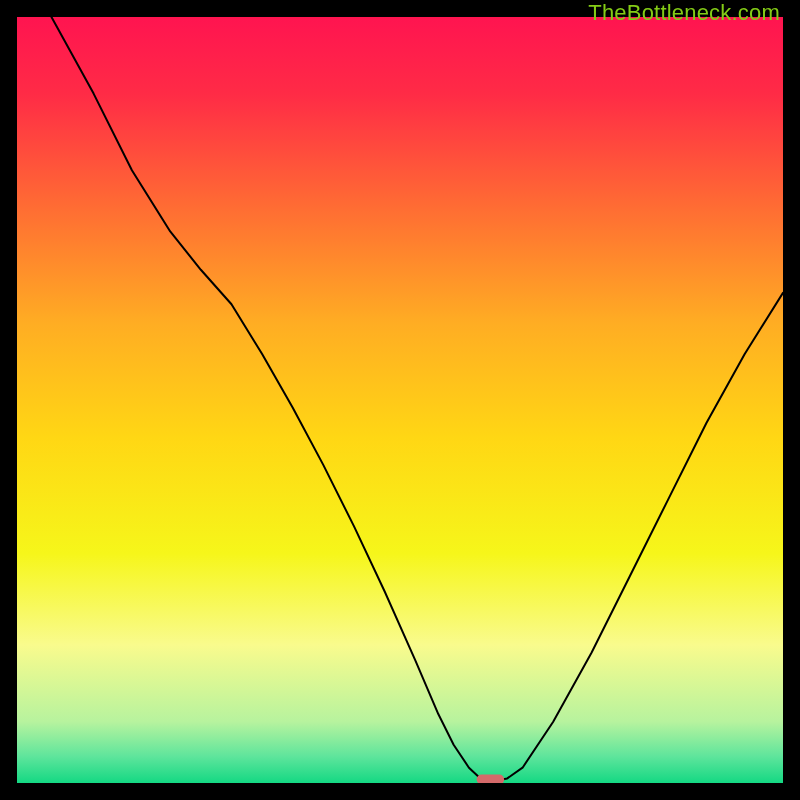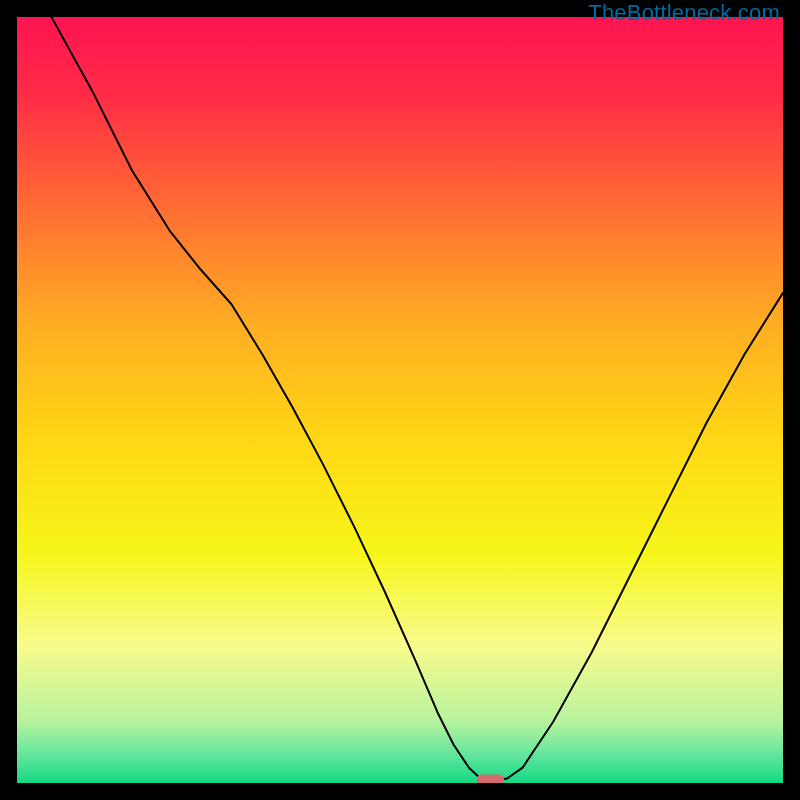--- a/index.html
+++ b/index.html
@@ -22,21 +22,21 @@
     left: 17px;
     top: 17px;
     width: 766px;
     height: 766px;
     overflow: hidden;
   }
   .watermark {
     position: absolute;
     top: 0px;
     right: 20px;
-    color: #0369a1;
+    color: #84cc16;
     font-size: 22px;
     font-weight: 500;
     letter-spacing: 0.2px;
     font-family: Arial, Helvetica, sans-serif;
   }
   svg { display: block; }
 </style>
 </head>
 <body>
 

